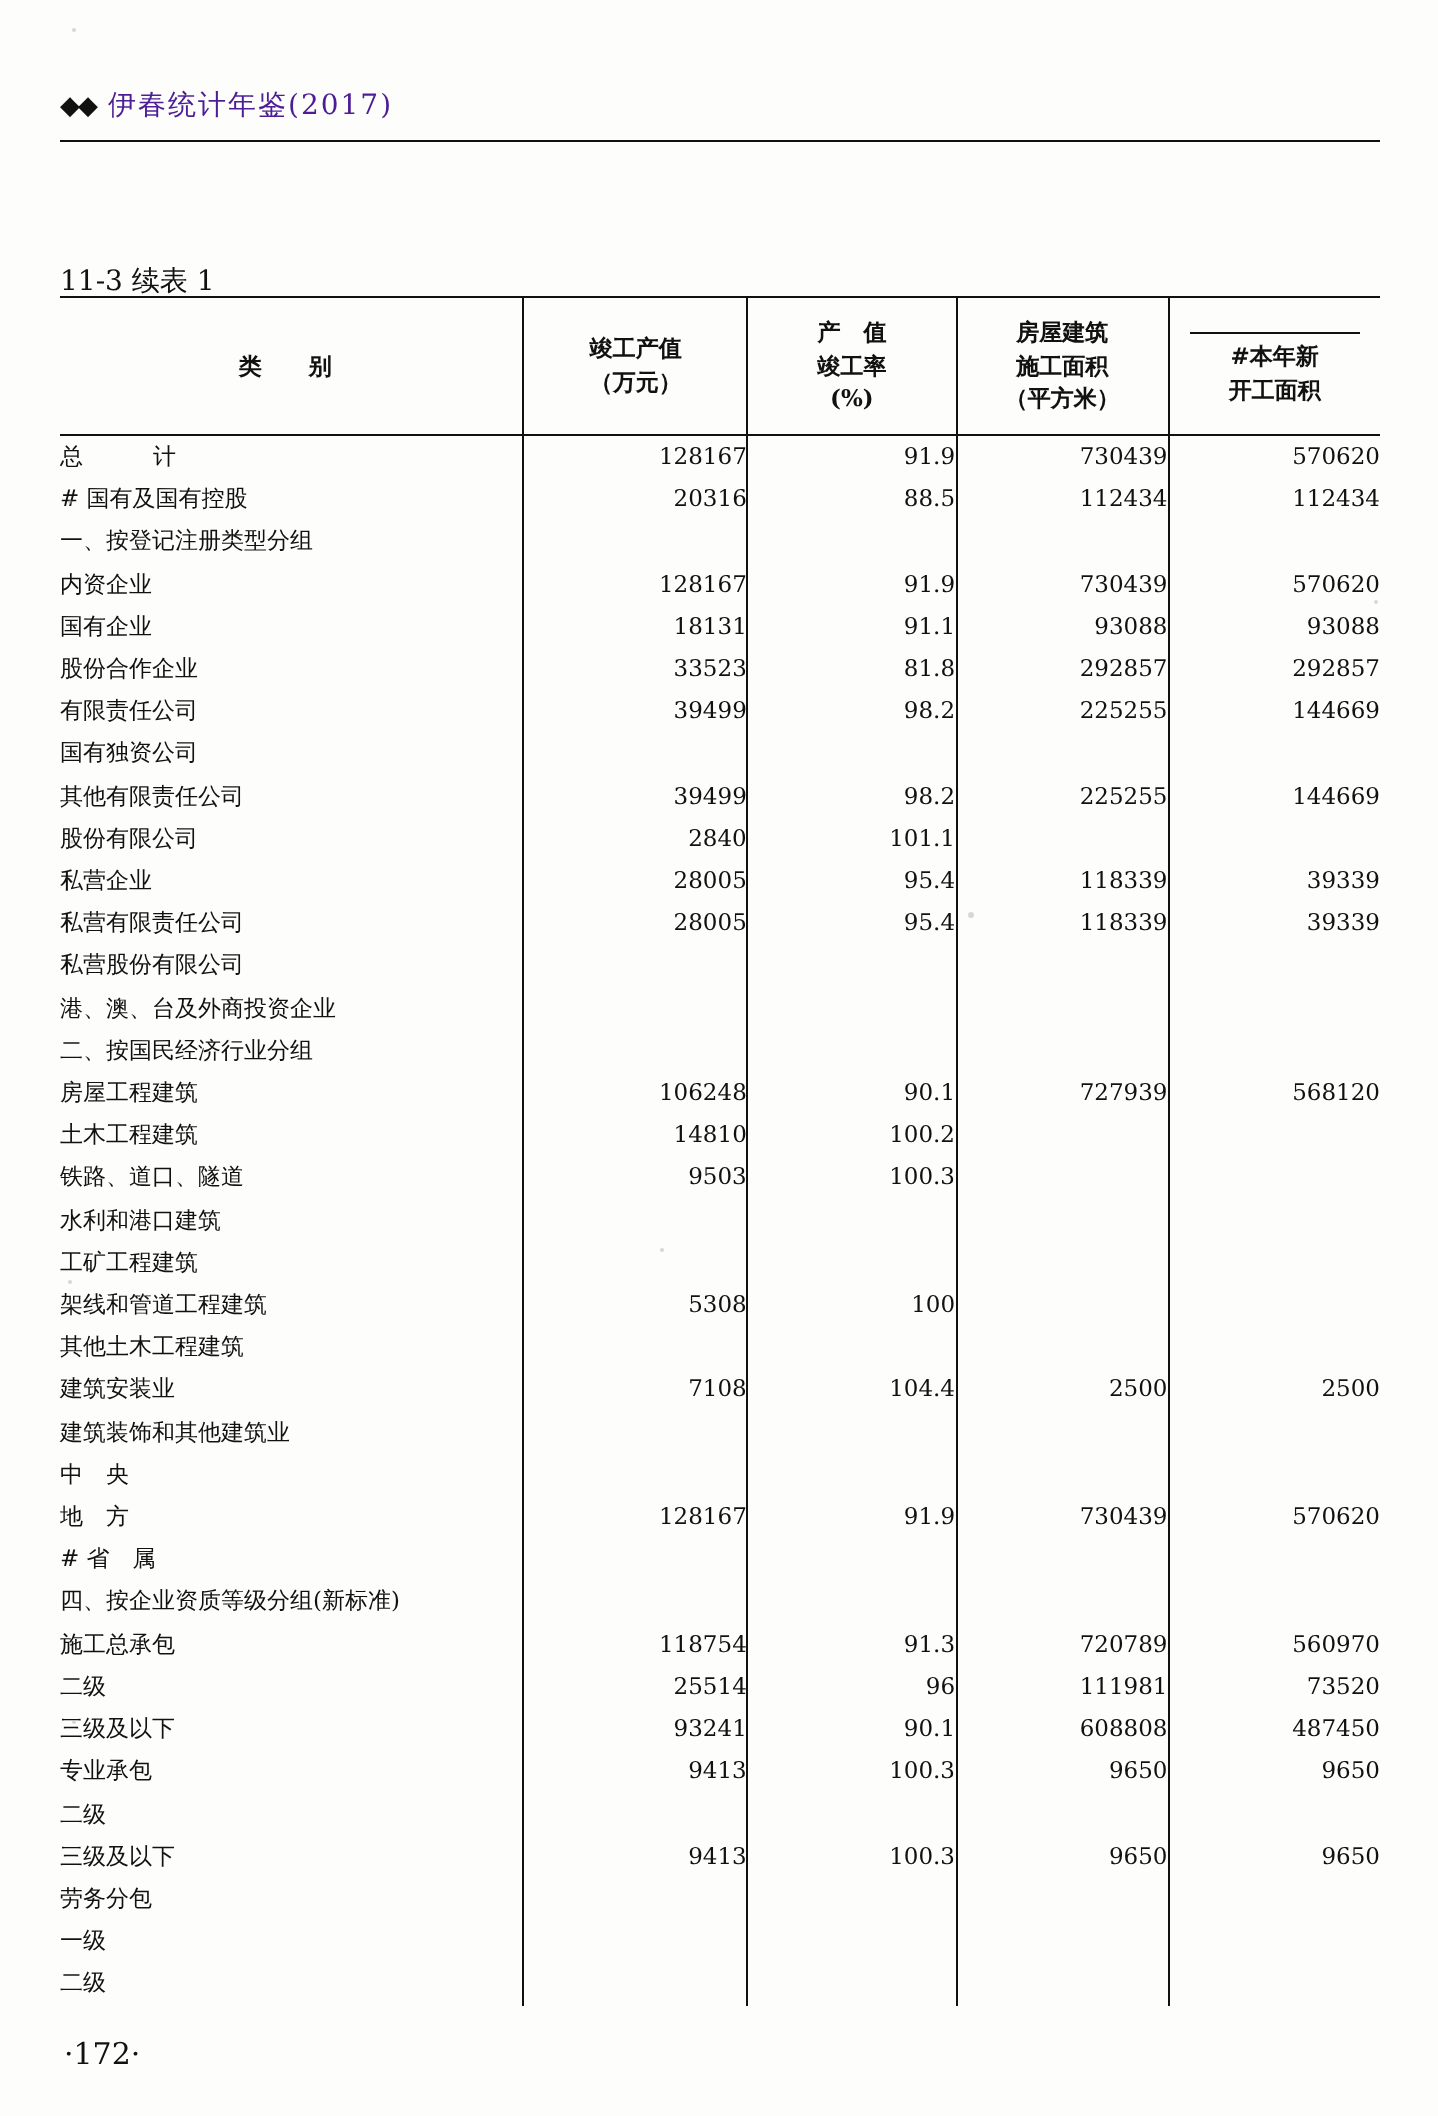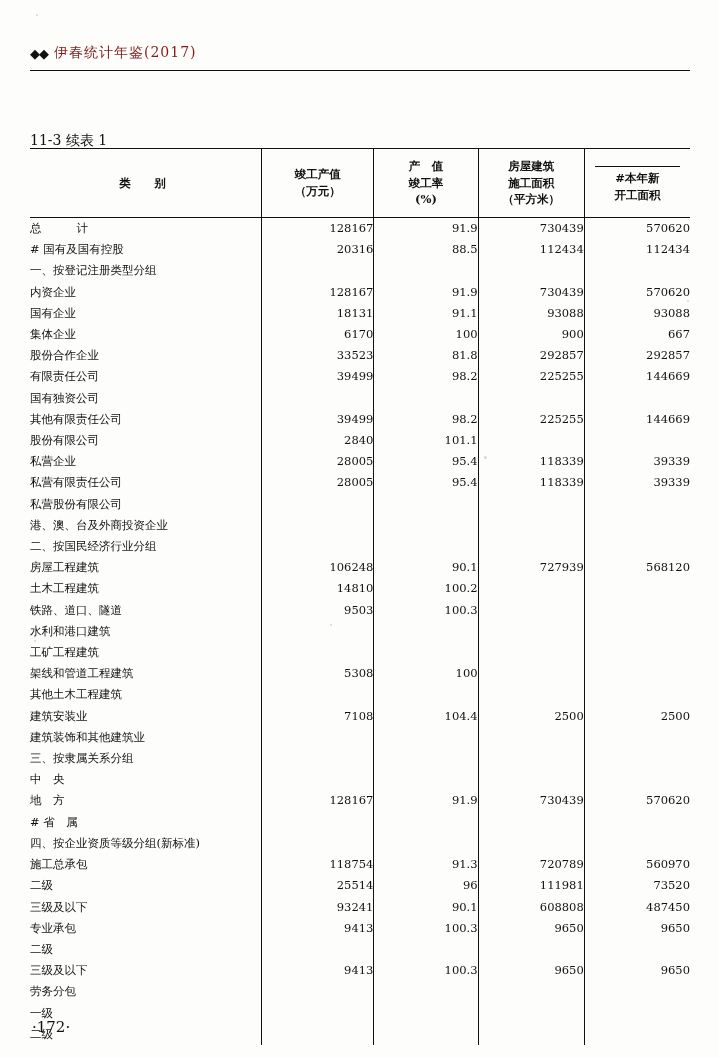--- a/index.html
+++ b/index.html
@@ -36,21 +36,21 @@
   .diamonds {
     font-size: 13px;
     line-height: 1;
     letter-spacing: -1px;
     color: #111;
     padding-bottom: 2px;
   }
   .header-title {
     font-size: 14px;
     letter-spacing: 1px;
-    color: #7f1d1d;
+    color: #4c1d95;
     font-family: "DejaVu Serif", "Liberation Serif", serif;
   }
   .header-rule {
     position: absolute;
     left: 30px;
     top: 70px;
     width: 660px;
     height: 0;
     border-top: 1.6px solid #111;
   }
@@ -243,27 +243,20 @@
             <td class="c-num last">570620</td>
           </tr>
           <tr class="drow">
             <td class="c-label i3">国有企业</td>
             <td class="c-num">18131</td>
             <td class="c-num">91.1</td>
             <td class="c-num">93088</td>
             <td class="c-num last">93088</td>
           </tr>
           <tr class="drow">
-            <td class="c-label i3">集体企业</td>
-            <td class="c-num">6170</td>
-            <td class="c-num">100</td>
-            <td class="c-num">900</td>
-            <td class="c-num last">667</td>
-          </tr>
-          <tr class="drow">
             <td class="c-label i3">股份合作企业</td>
             <td class="c-num">33523</td>
             <td class="c-num">81.8</td>
             <td class="c-num">292857</td>
             <td class="c-num last">292857</td>
           </tr>
           <tr class="drow">
             <td class="c-label i3">有限责任公司</td>
             <td class="c-num">39499</td>
             <td class="c-num">98.2</td>
@@ -377,27 +370,20 @@
           </tr>
           <tr class="drow">
             <td class="c-label i2">建筑安装业</td>
             <td class="c-num">7108</td>
             <td class="c-num">104.4</td>
             <td class="c-num">2500</td>
             <td class="c-num last">2500</td>
           </tr>
           <tr class="drow">
             <td class="c-label i2">建筑装饰和其他建筑业</td>
-            <td class="c-num"></td>
-            <td class="c-num"></td>
-            <td class="c-num"></td>
-            <td class="c-num last"></td>
-          </tr>
-          <tr class="drow">
-            <td class="c-label i1">三、按隶属关系分组</td>
             <td class="c-num"></td>
             <td class="c-num"></td>
             <td class="c-num"></td>
             <td class="c-num last"></td>
           </tr>
           <tr class="drow">
             <td class="c-label i2">中　央</td>
             <td class="c-num"></td>
             <td class="c-num"></td>
             <td class="c-num"></td>

